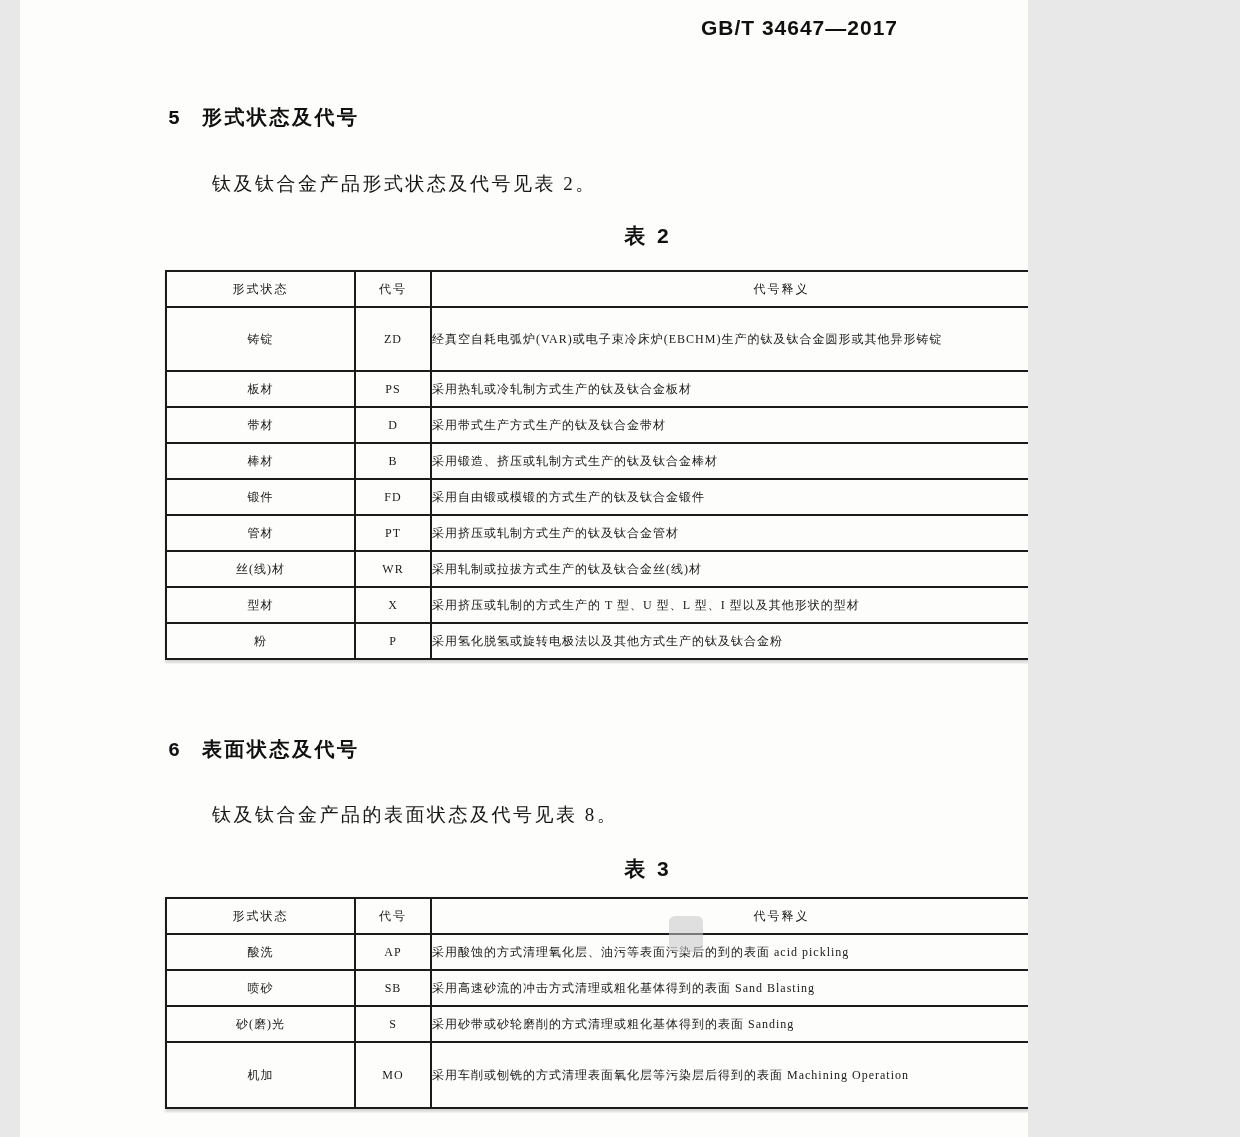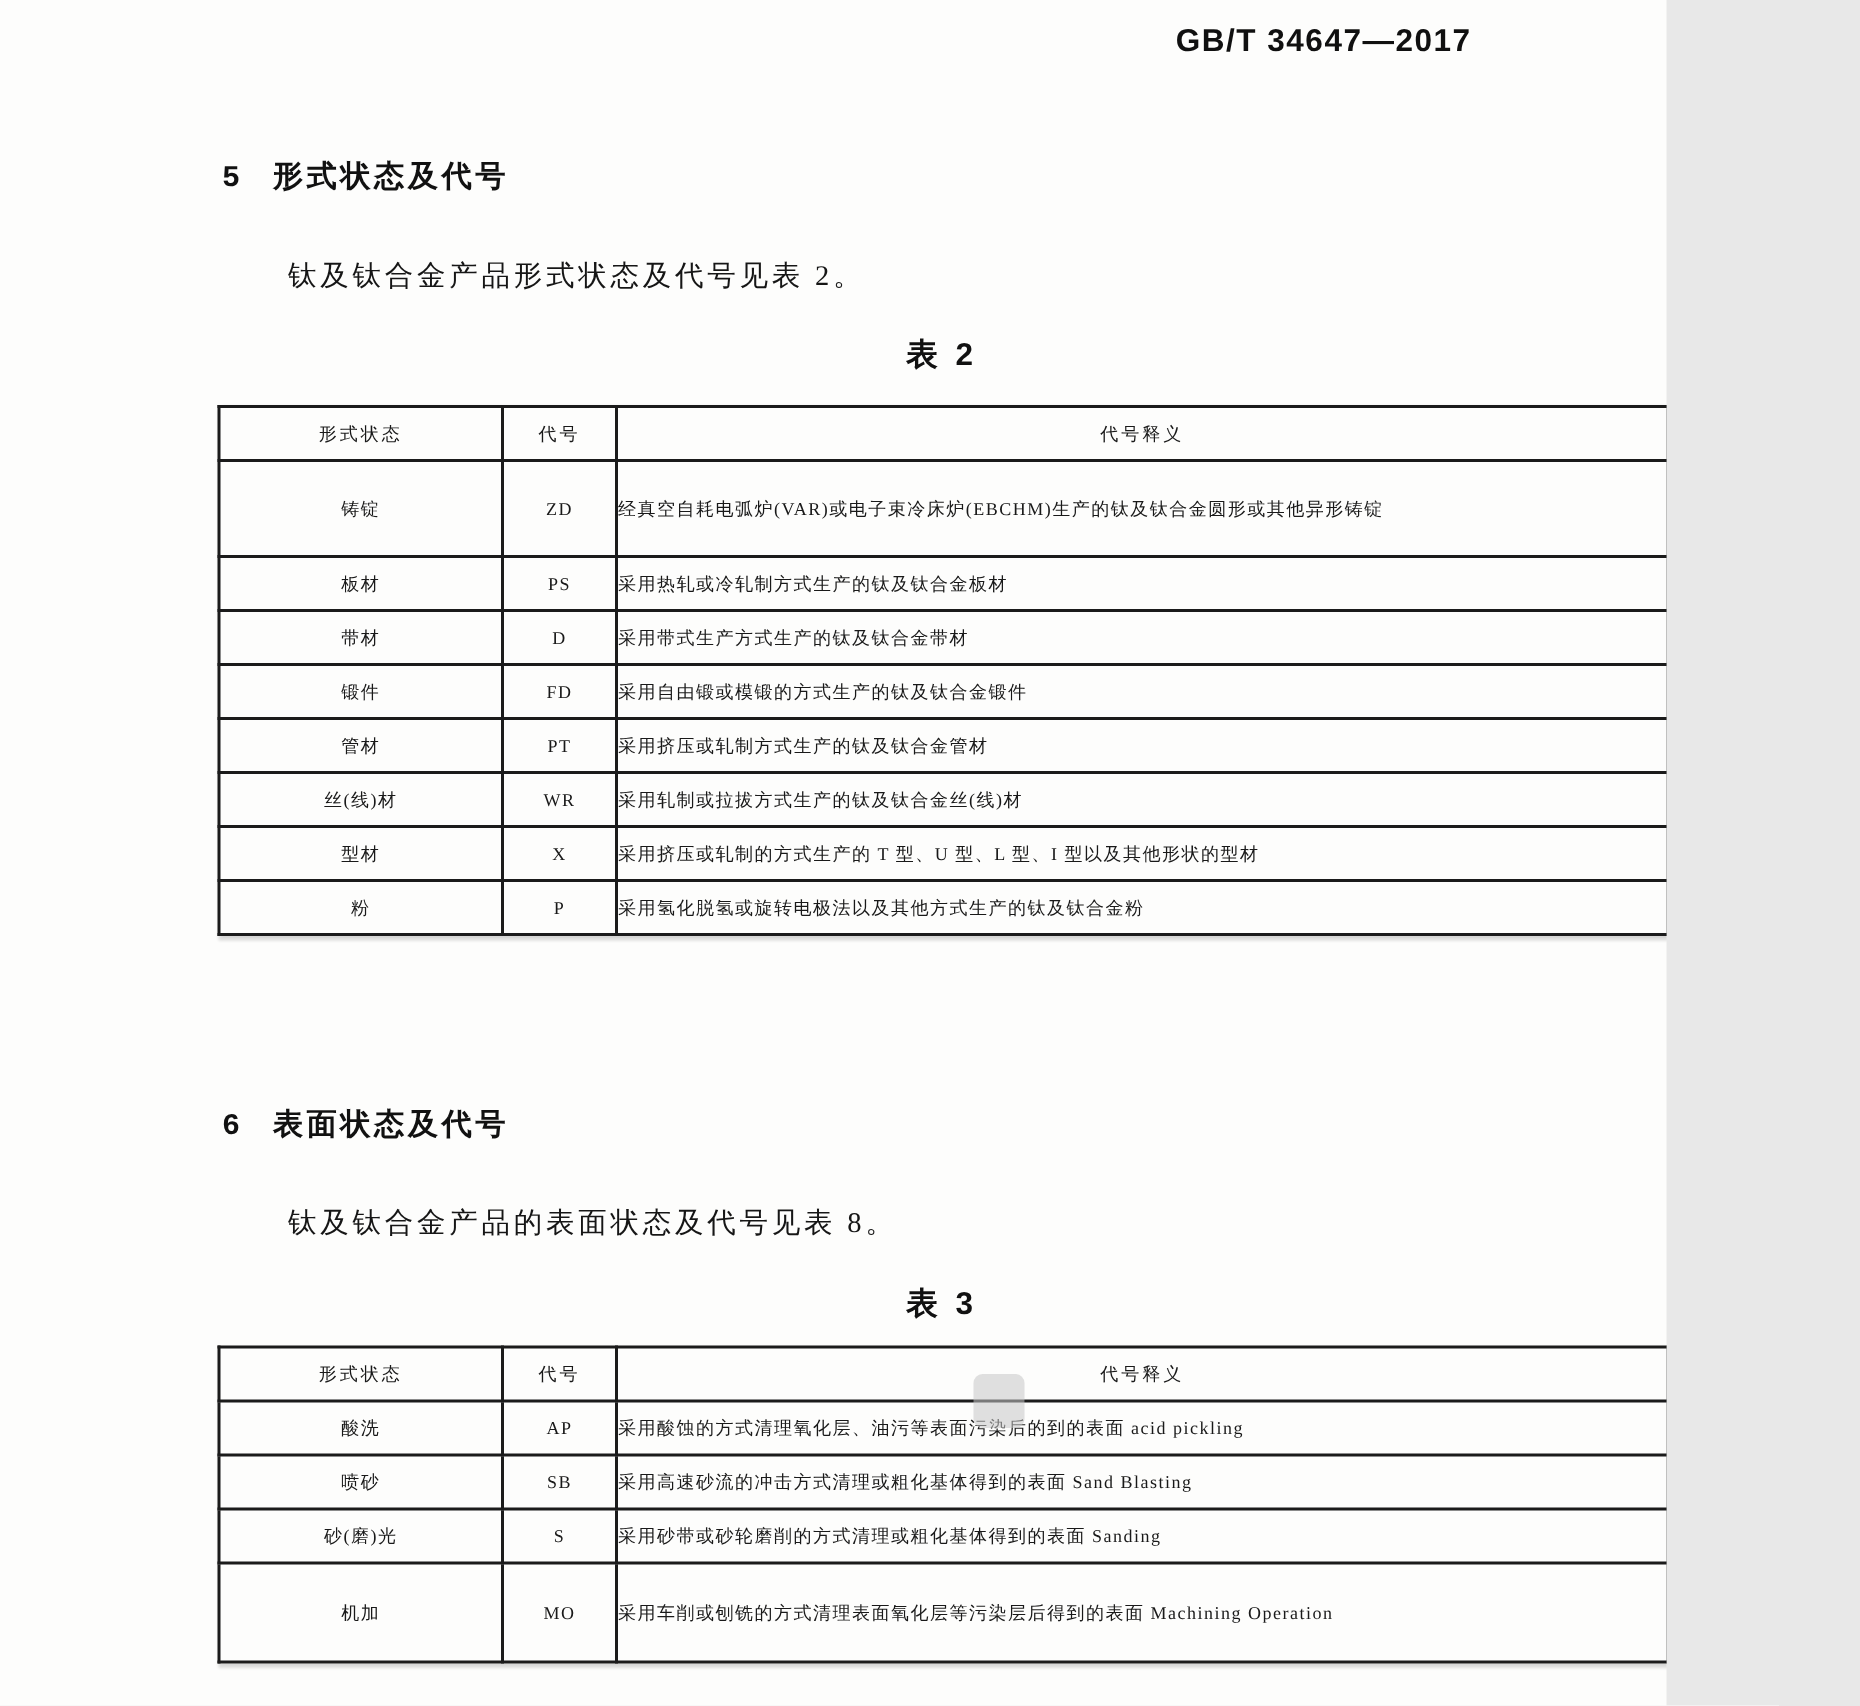--- a/index.html
+++ b/index.html
@@ -1,24 +1,25 @@
 <!DOCTYPE html>
 <html lang="zh"><head>
 <meta charset="utf-8">
 <style>
   html, body { margin: 0; padding: 0; }
   body { background: #e8e8e8; }
   .page {
     position: relative;
-    width: 1111px;
+    width: 1008px;
     height: 1137px;
     background: #fdfdfc;
     overflow: hidden;
     font-family: "Liberation Serif", "DejaVu Serif", serif;
     color: #141414;
+    margin-left: 20px;
   }
 
   
   .doc-number {
     position: absolute;
     top: 16px;
     right: 130px;
     font-family: "Liberation Sans", "DejaVu Sans", sans-serif;
     font-weight: bold;
     font-size: 21px;
@@ -153,20 +154,25 @@
       <td class="c1">板材</td>
       <td class="c2">PS</td>
       <td class="c3">采用热轧或冷轧制方式生产的钛及钛合金板材</td>
     </tr>
     <tr class="h38">
       <td class="c1">带材</td>
       <td class="c2">D</td>
       <td class="c3">采用带式生产方式生产的钛及钛合金带材</td>
     </tr>
     <tr class="h38">
+      <td class="c1">棒材</td>
+      <td class="c2">B</td>
+      <td class="c3">采用锻造、挤压或轧制方式生产的钛及钛合金棒材</td>
+    </tr>
+    <tr class="h38">
       <td class="c1">锻件</td>
       <td class="c2">FD</td>
       <td class="c3">采用自由锻或模锻的方式生产的钛及钛合金锻件</td>
     </tr>
     <tr class="h38">
       <td class="c1">管材</td>
       <td class="c2">PT</td>
       <td class="c3">采用挤压或轧制方式生产的钛及钛合金管材</td>
     </tr>
     <tr class="h38">

